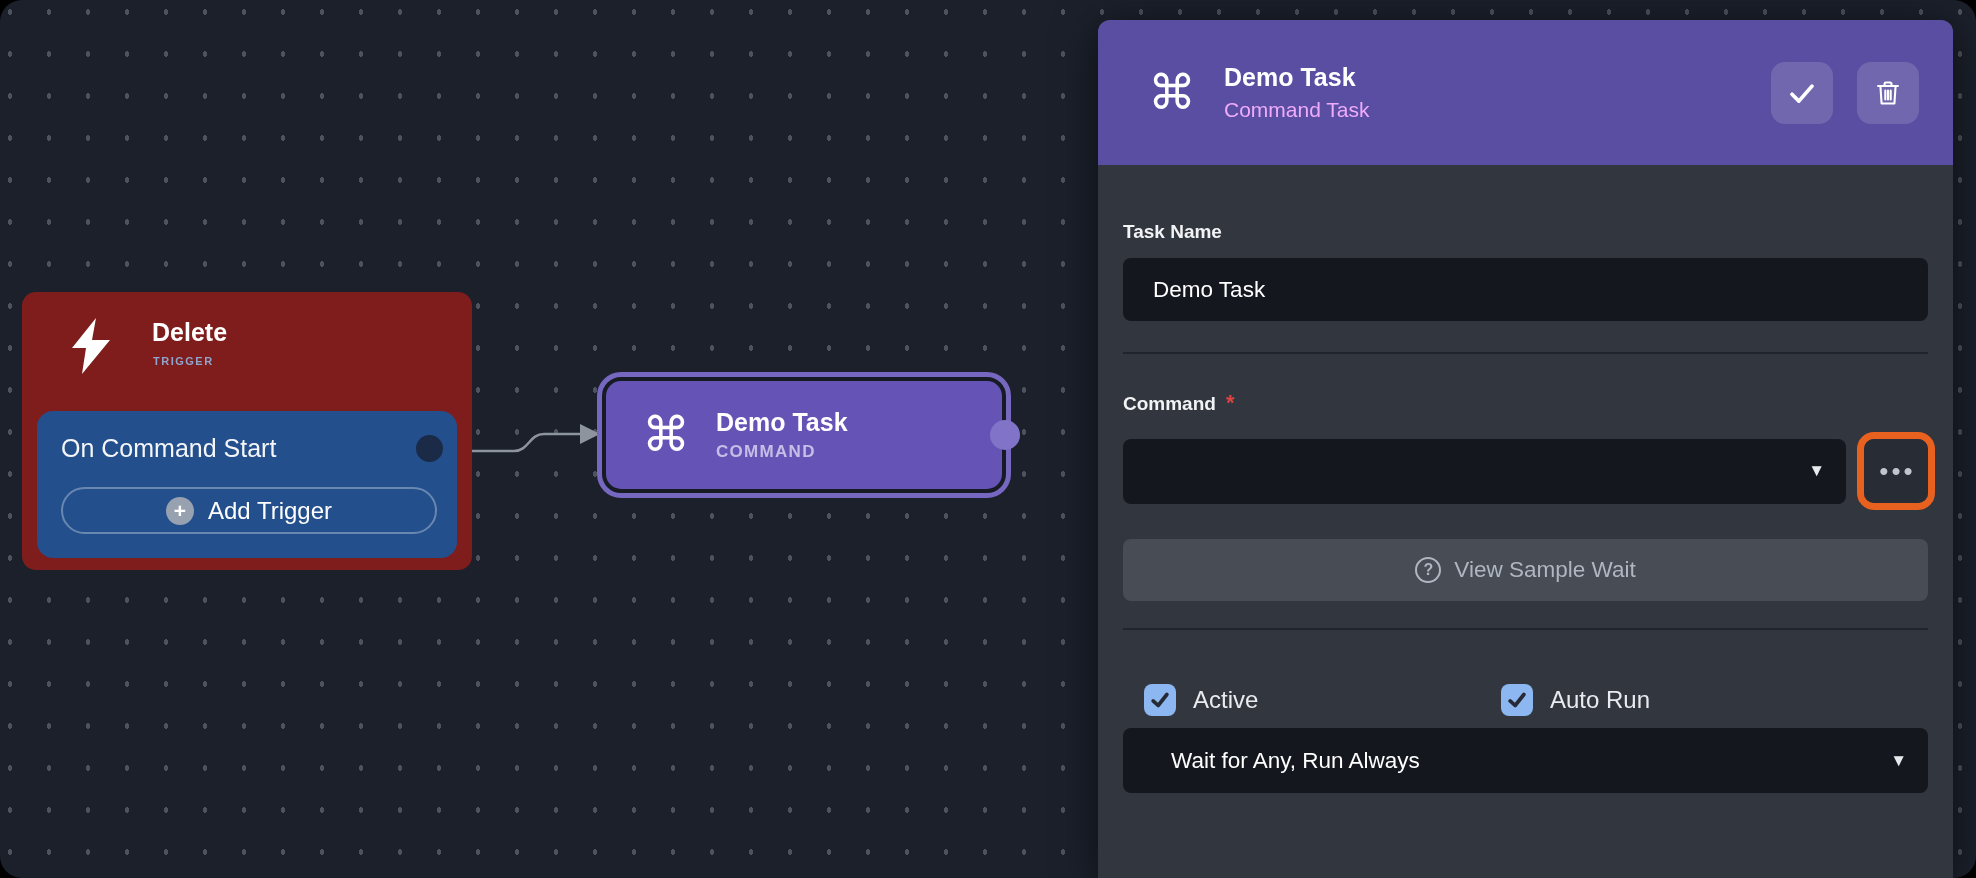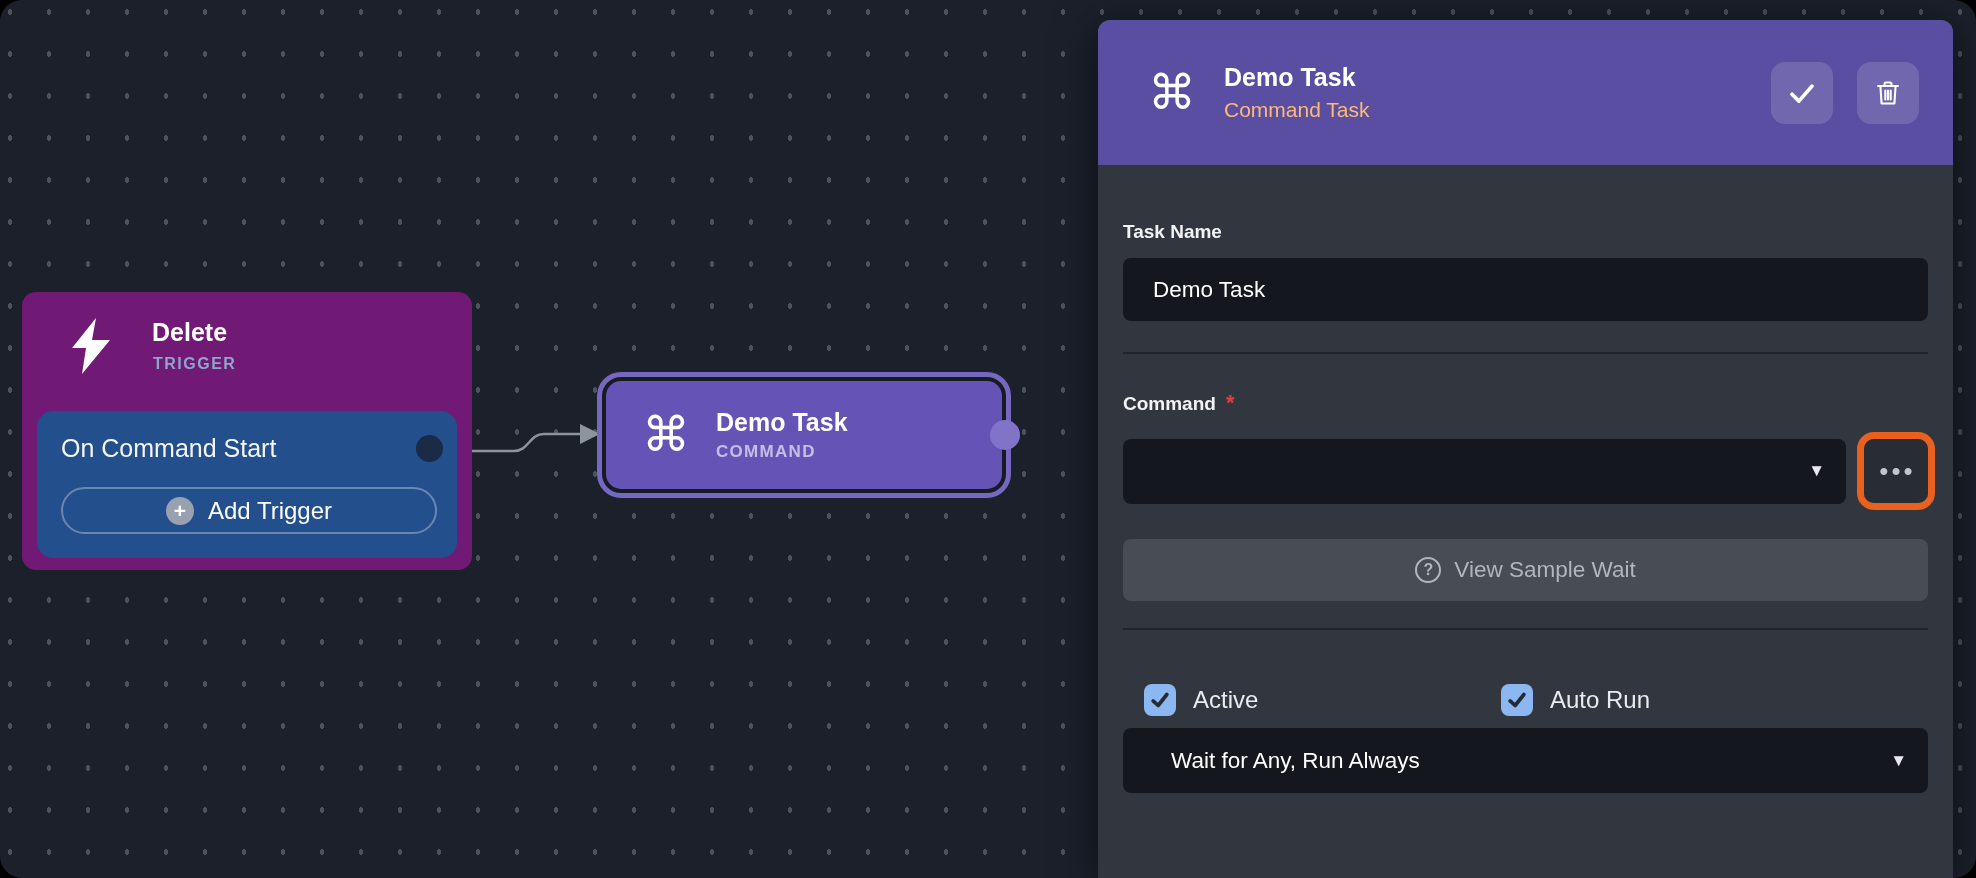--- a/index.html
+++ b/index.html
@@ -15,25 +15,25 @@
     background-image: radial-gradient(2px 3.5px at 10px 12px, #4d525e 88%, transparent 100%);
     background-size: 39px 42px;
   }
 
   
   .wires { position:absolute; inset:0; pointer-events:none; }
 
   
   .trigger-node {
     position:absolute; left:22px; top:292px; width:450px; height:278px;
-    background:#701a75; border-radius:14px;
+    background:#7f1d1d; border-radius:14px;
   }
   .trigger-node .bolt { position:absolute; left:46px; top:26px; width:48px; height:56px; }
   .trigger-node .node-title { position:absolute; left:130px; top:26px; font-size:25px; font-weight:600; color:#fff; }
-  .trigger-node .node-type  { position:absolute; left:131px; top:63px; font-size:16px; font-weight:700; letter-spacing:1.5px; color:#8fa5cd;text-align:center; }
+  .trigger-node .node-type  { position:absolute; left:131px; top:63px; font-size:11px; font-weight:700; letter-spacing:1.5px; color:#8fa5cd;text-align:center; }
   .trigger-inner {
     position:absolute; left:15px; top:119px; width:420px; height:147px;
     background:#234f8c; border-radius:16px;
   }
   .trigger-item-label { position:absolute; left:24px; top:23px; font-size:25px; color:#f4f6f9; }
   .out-port-blue {
     position:absolute; right:14px; top:24px; width:27px; height:27px;
     border-radius:50%; background:#1b2a47;
   }
   .add-trigger-btn {
@@ -69,21 +69,21 @@
     position:absolute; left:1098px; top:20px; width:855px; height:858px;
     background:#32363f; border-radius:12px 12px 0 0;
     box-shadow:0 6px 44px rgba(0,0,0,.55);
   }
   .panel-header {
     height:145px; background:#594ea2; border-radius:12px 12px 0 0;
     display:flex; align-items:center; padding:0 34px 0 50px;
   }
   .panel-header .cmd-glyph { margin-right:28px; }
   .panel-header-title { font-size:25px; font-weight:700; color:#fff; }
-  .panel-header-subtitle { font-size:21px; color:#fdba74; margin-top:6px; }
+  .panel-header-subtitle { font-size:21px; color:#f0abfc; margin-top:6px; }
   .header-actions { margin-left:auto; display:flex; gap:24px; }
   .icon-btn {
     width:62px; height:62px; border-radius:14px; background:rgba(255,255,255,.14);
     display:flex; align-items:center; justify-content:center; border:none; cursor:pointer;
   }
 
   .panel-body { padding:0 25px; }
   .field-label { font-size:19px; font-weight:700; color:#f2f3f5; }
   .lbl-task { margin-top:56px; }
   .text-input {

